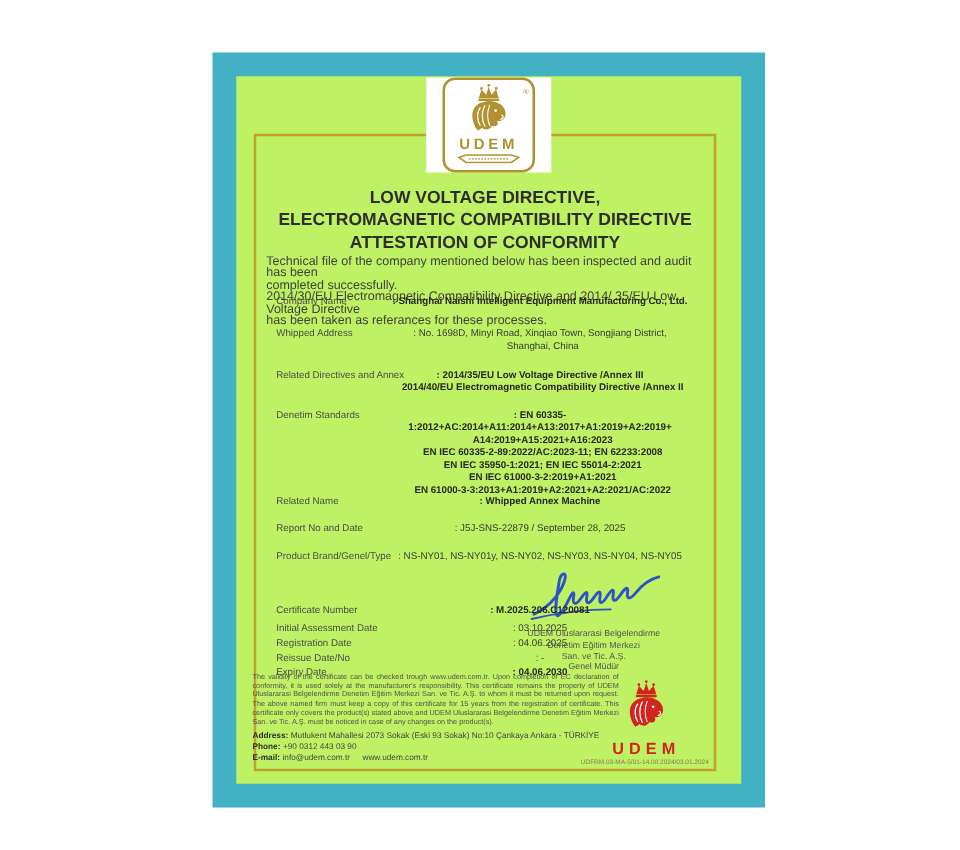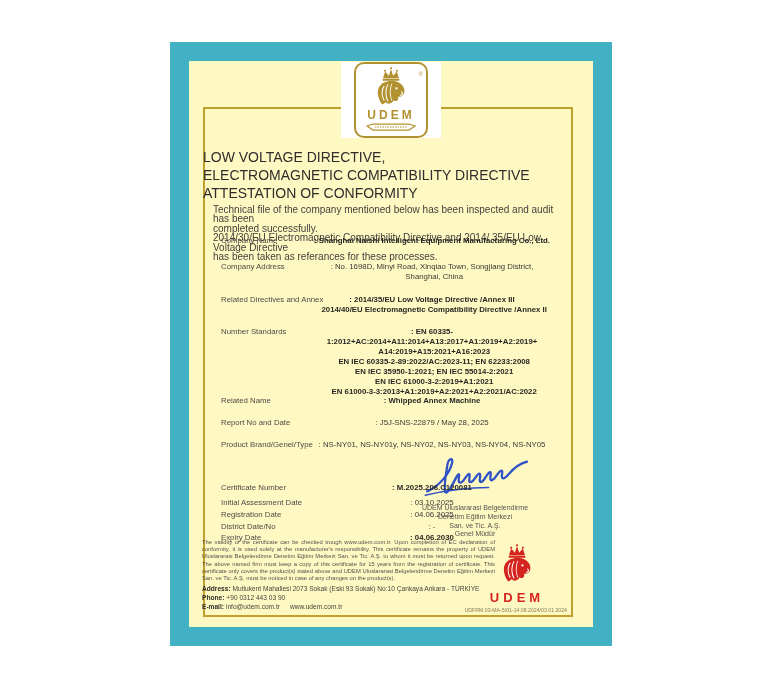--- a/index.html
+++ b/index.html
@@ -1,36 +1,36 @@
 <!DOCTYPE html>
 <html><head>
 <meta charset="utf-8">
 <style>
   html,body{margin:0;padding:0;background:#ffffff;}
   .canvas{position:relative;width:768px;height:680px;background:#ffffff;overflow:hidden;
           font-family:"Liberation Sans",sans-serif;}
   .teal-frame{position:absolute;left:170px;top:42px;width:442px;height:604px;background:#43b1c4;}
-  .page{position:absolute;left:19px;top:19px;width:404px;height:566px;background:#fef9c3;}
+  .page{position:absolute;left:19px;top:19px;width:404px;height:566px;background:#bef264;}
   .gold-border{position:absolute;left:14px;top:46px;right:20px;bottom:10px;
                border:2px solid #c2a02e;z-index:1;}
   
   .logo-wrap{position:absolute;top:1px;left:50%;transform:translateX(-50%);
              background:#ffffff;padding:0 13px;z-index:2;}
   .logo-box{position:relative;width:74px;height:76px;border:2px solid #b19130;border-radius:10px;
             box-sizing:border-box;text-align:center;color:#b19130;}
   .logo-reg{position:absolute;top:7px;right:3px;font-size:6px;color:#b19130;}
   .logo-lion{display:block;margin:3px auto 0;}
   .logo-brand{font-size:12px;font-weight:bold;letter-spacing:3px;color:#b19130;margin-top:-1px;}
   .logo-ribbon{display:block;margin:1px auto 0;}
   
   .red-logo{position:absolute;left:296px;top:483px;width:64px;text-align:center;color:#d5231d;z-index:2;}
   .red-logo .logo-brand{color:#d5231d;font-size:13px;letter-spacing:4px;margin-top:0;}
   
-  .title{position:absolute;left:14px;right:20px;top:87px;z-index:2;
-         font-size:14px;line-height:18px;font-weight:normal;color:#2f2c2c;white-space:pre-line;}
+  .title{position:absolute;left:14px;right:20px;top:87px;text-align:center;z-index:2;
+         font-size:14px;line-height:18px;font-weight:bold;color:#2f2c2c;white-space:pre-line;}
   .subtitle{position:absolute;left:24px;right:30px;top:144px;text-align:left;z-index:2;
             font-size:10px;line-height:9.4px;color:#423e3a;white-space:pre-line;}
   
   .row{position:absolute;left:0;width:100%;z-index:2;}
   .lbl{position:absolute;left:32px;width:108px;font-size:7.8px;line-height:10px;color:#4e4a46;}
   .val{position:absolute;left:117px;width:252px;font-size:7.8px;line-height:10px;color:#3b3835;
        white-space:pre-wrap;text-align:center;}
   .val.bold{font-weight:bold;color:#292623;}
   
   .signature{position:absolute;left:232px;top:390px;z-index:2;}
@@ -93,45 +93,45 @@
       <div class="subtitle">Technical file of the company mentioned below has been inspected and audit has been
 completed successfully.
 2014/30/EU Electromagnetic Compatibility Directive and 2014/ 35/EU Low Voltage Directive
 has been taken as referances for these processes.</div>
 
       <div class="row" style="top:175px">
         <div class="lbl">Company Name</div>
         <div class="val bold">: Shanghai Naishi Intelligent Equipment Manufacturing Co., Ltd.</div>
       </div>
       <div class="row" style="top:201px">
-        <div class="lbl">Company Address</div>
+        <div class="lbl">Whipped Address</div>
         <div class="val">: No. 1698D, Minyi Road, Xinqiao Town, Songjiang District,
   Shanghai, China</div>
       </div>
       <div class="row" style="top:234px">
         <div class="lbl">Related Directives and Annex</div>
         <div class="val bold">: 2014/35/EU Low Voltage Directive /Annex III
   2014/40/EU Electromagnetic Compatibility Directive /Annex II</div>
       </div>
       <div class="row" style="top:266px">
-        <div class="lbl">Number Standards</div>
+        <div class="lbl">Denetim Standards</div>
         <div class="val bold">: EN 60335-1:2012+AC:2014+A11:2014+A13:2017+A1:2019+A2:2019+
   A14:2019+A15:2021+A16:2023
   EN IEC 60335-2-89:2022/AC:2023-11; EN 62233:2008
   EN IEC 35950-1:2021; EN IEC 55014-2:2021
   EN IEC 61000-3-2:2019+A1:2021
   EN 61000-3-3:2013+A1:2019+A2:2021+A2:2021/AC:2022</div>
       </div>
       <div class="row" style="top:335px">
         <div class="lbl">Related Name</div>
         <div class="val bold">: Whipped Annex Machine</div>
       </div>
       <div class="row" style="top:357px">
         <div class="lbl">Report No and Date</div>
-        <div class="val">: J5J-SNS-22879 / May 28, 2025</div>
+        <div class="val">: J5J-SNS-22879 / September 28, 2025</div>
       </div>
       <div class="row" style="top:379px">
         <div class="lbl">Product Brand/Genel/Type</div>
         <div class="val">: NS-NY01, NS-NY01y, NS-NY02, NS-NY03, NS-NY04, NS-NY05</div>
       </div>
 
       <svg class="signature" width="116" height="48" viewBox="0 0 120 50">
         <path d="M6,42 C20,36 30,22 32,12 C33,6 28,8 27,15 C25,27 23,39 25,43 C27,45 32,36 36,28 C38,24 40,22 39,28 C38,34 41,35 45,29 C49,23 51,22 50,28 C49,34 52,34 56,28 C60,22 62,22 61,28 C60,34 63,34 67,27 C71,21 73,20 72,26 C71,32 74,32 78,26 C82,20 85,18 84,24 C83,30 86,30 91,24 C96,18 102,13 110,11" stroke="#2e52c6" fill="none" stroke-width="2.4" stroke-linecap="round"></path>
         <path d="M4,46 C30,40 50,38 70,38" stroke="#2e52c6" fill="none" stroke-width="1.6" stroke-linecap="round"></path>
       </svg>
@@ -142,21 +142,21 @@
       </div>
       <div class="row" style="top:437px">
         <div class="lbl">Initial Assessment Date</div>
         <div class="val">: 03.10.2025</div>
       </div>
       <div class="row" style="top:449px">
         <div class="lbl">Registration Date</div>
         <div class="val">: 04.06.2025</div>
       </div>
       <div class="row" style="top:461px">
-        <div class="lbl">District Date/No</div>
+        <div class="lbl">Reissue Date/No</div>
         <div class="val">: -</div>
       </div>
       <div class="row" style="top:472px">
         <div class="lbl">Expiry Date</div>
         <div class="val bold">: 04.06.2030</div>
       </div>
 
       <div class="signatory">UDEM Uluslararasi Belgelendirme
 Denetim Eğitim Merkezi
 San. ve Tic. A.Ş.

